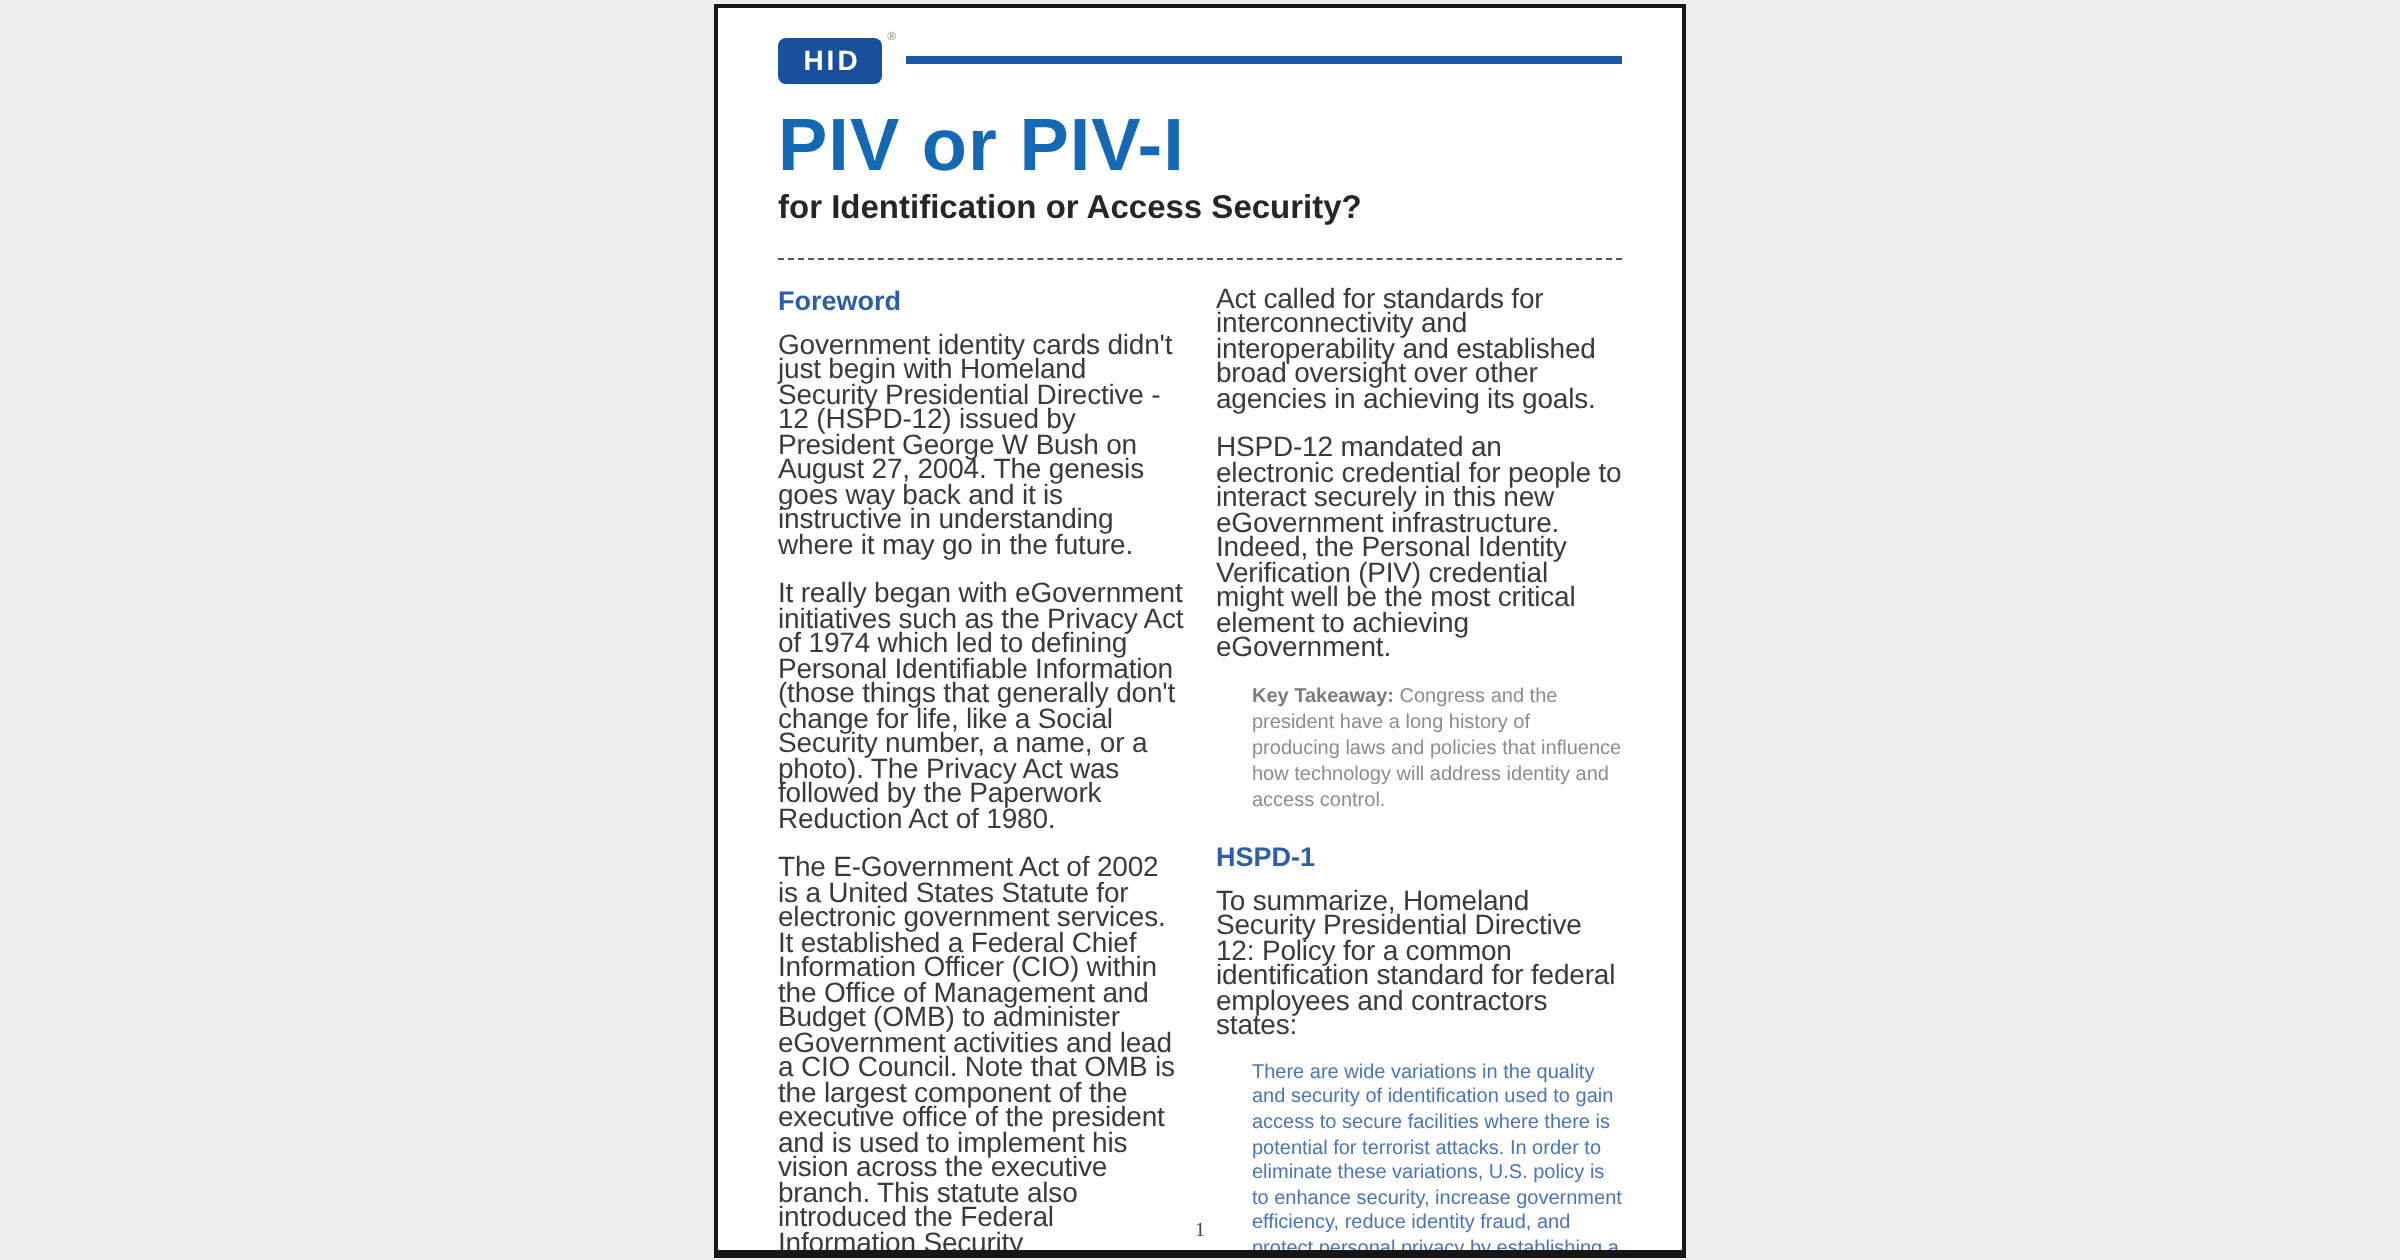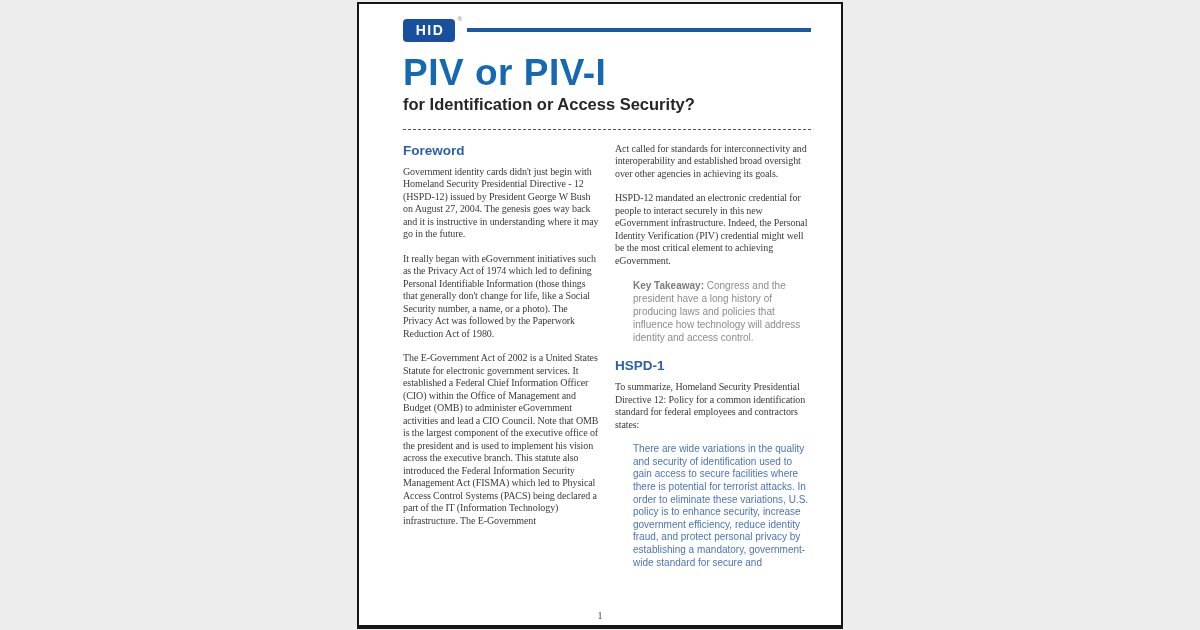--- a/index.html
+++ b/index.html
@@ -12,21 +12,21 @@
   }
   .page {
     position: absolute;
     left: 357px;
     top: 2px;
     width: 486px;
     height: 627px;
     background: #ffffff;
     border: 2px solid #161616;
     border-bottom-width: 4px;
-    padding: 14px 30px 0 44px;
+    padding: 14px 30px 0 30px;
     overflow: hidden;
   }
   
   .logo-row { display: flex; align-items: center; height: 24px; }
   .hid-logo {
     position: relative;
     width: 52px; height: 23px;
     background: #19509e;
     border-radius: 4px;
     color: #ffffff;
@@ -66,22 +66,22 @@
     height: 0;
   }
   
   .columns { display: flex; gap: 16px; margin-top: 13px; }
   .col { flex: 1; min-width: 0; }
   .col h3 {
     font-size: 13.5px; font-weight: bold; color: #2d5fa8;
     margin-bottom: 8px;
   }
   .col p.body {
-    font-family: Liberation Serif, serif;
-    font-size: 10px; line-height: 12.5px;
+    font-family: Liberation Sans, sans-serif;
+    font-size: 14px; line-height: 12.5px;
     letter-spacing: -0.1px;
     color: #3a3a3a;
     margin-bottom: 12px;
     text-align: left;
   }
   .takeaway {
     margin: 0 0 14px 18px;
     font-size: 10px; line-height: 13px;
     color: #8c8c8c;
   }

